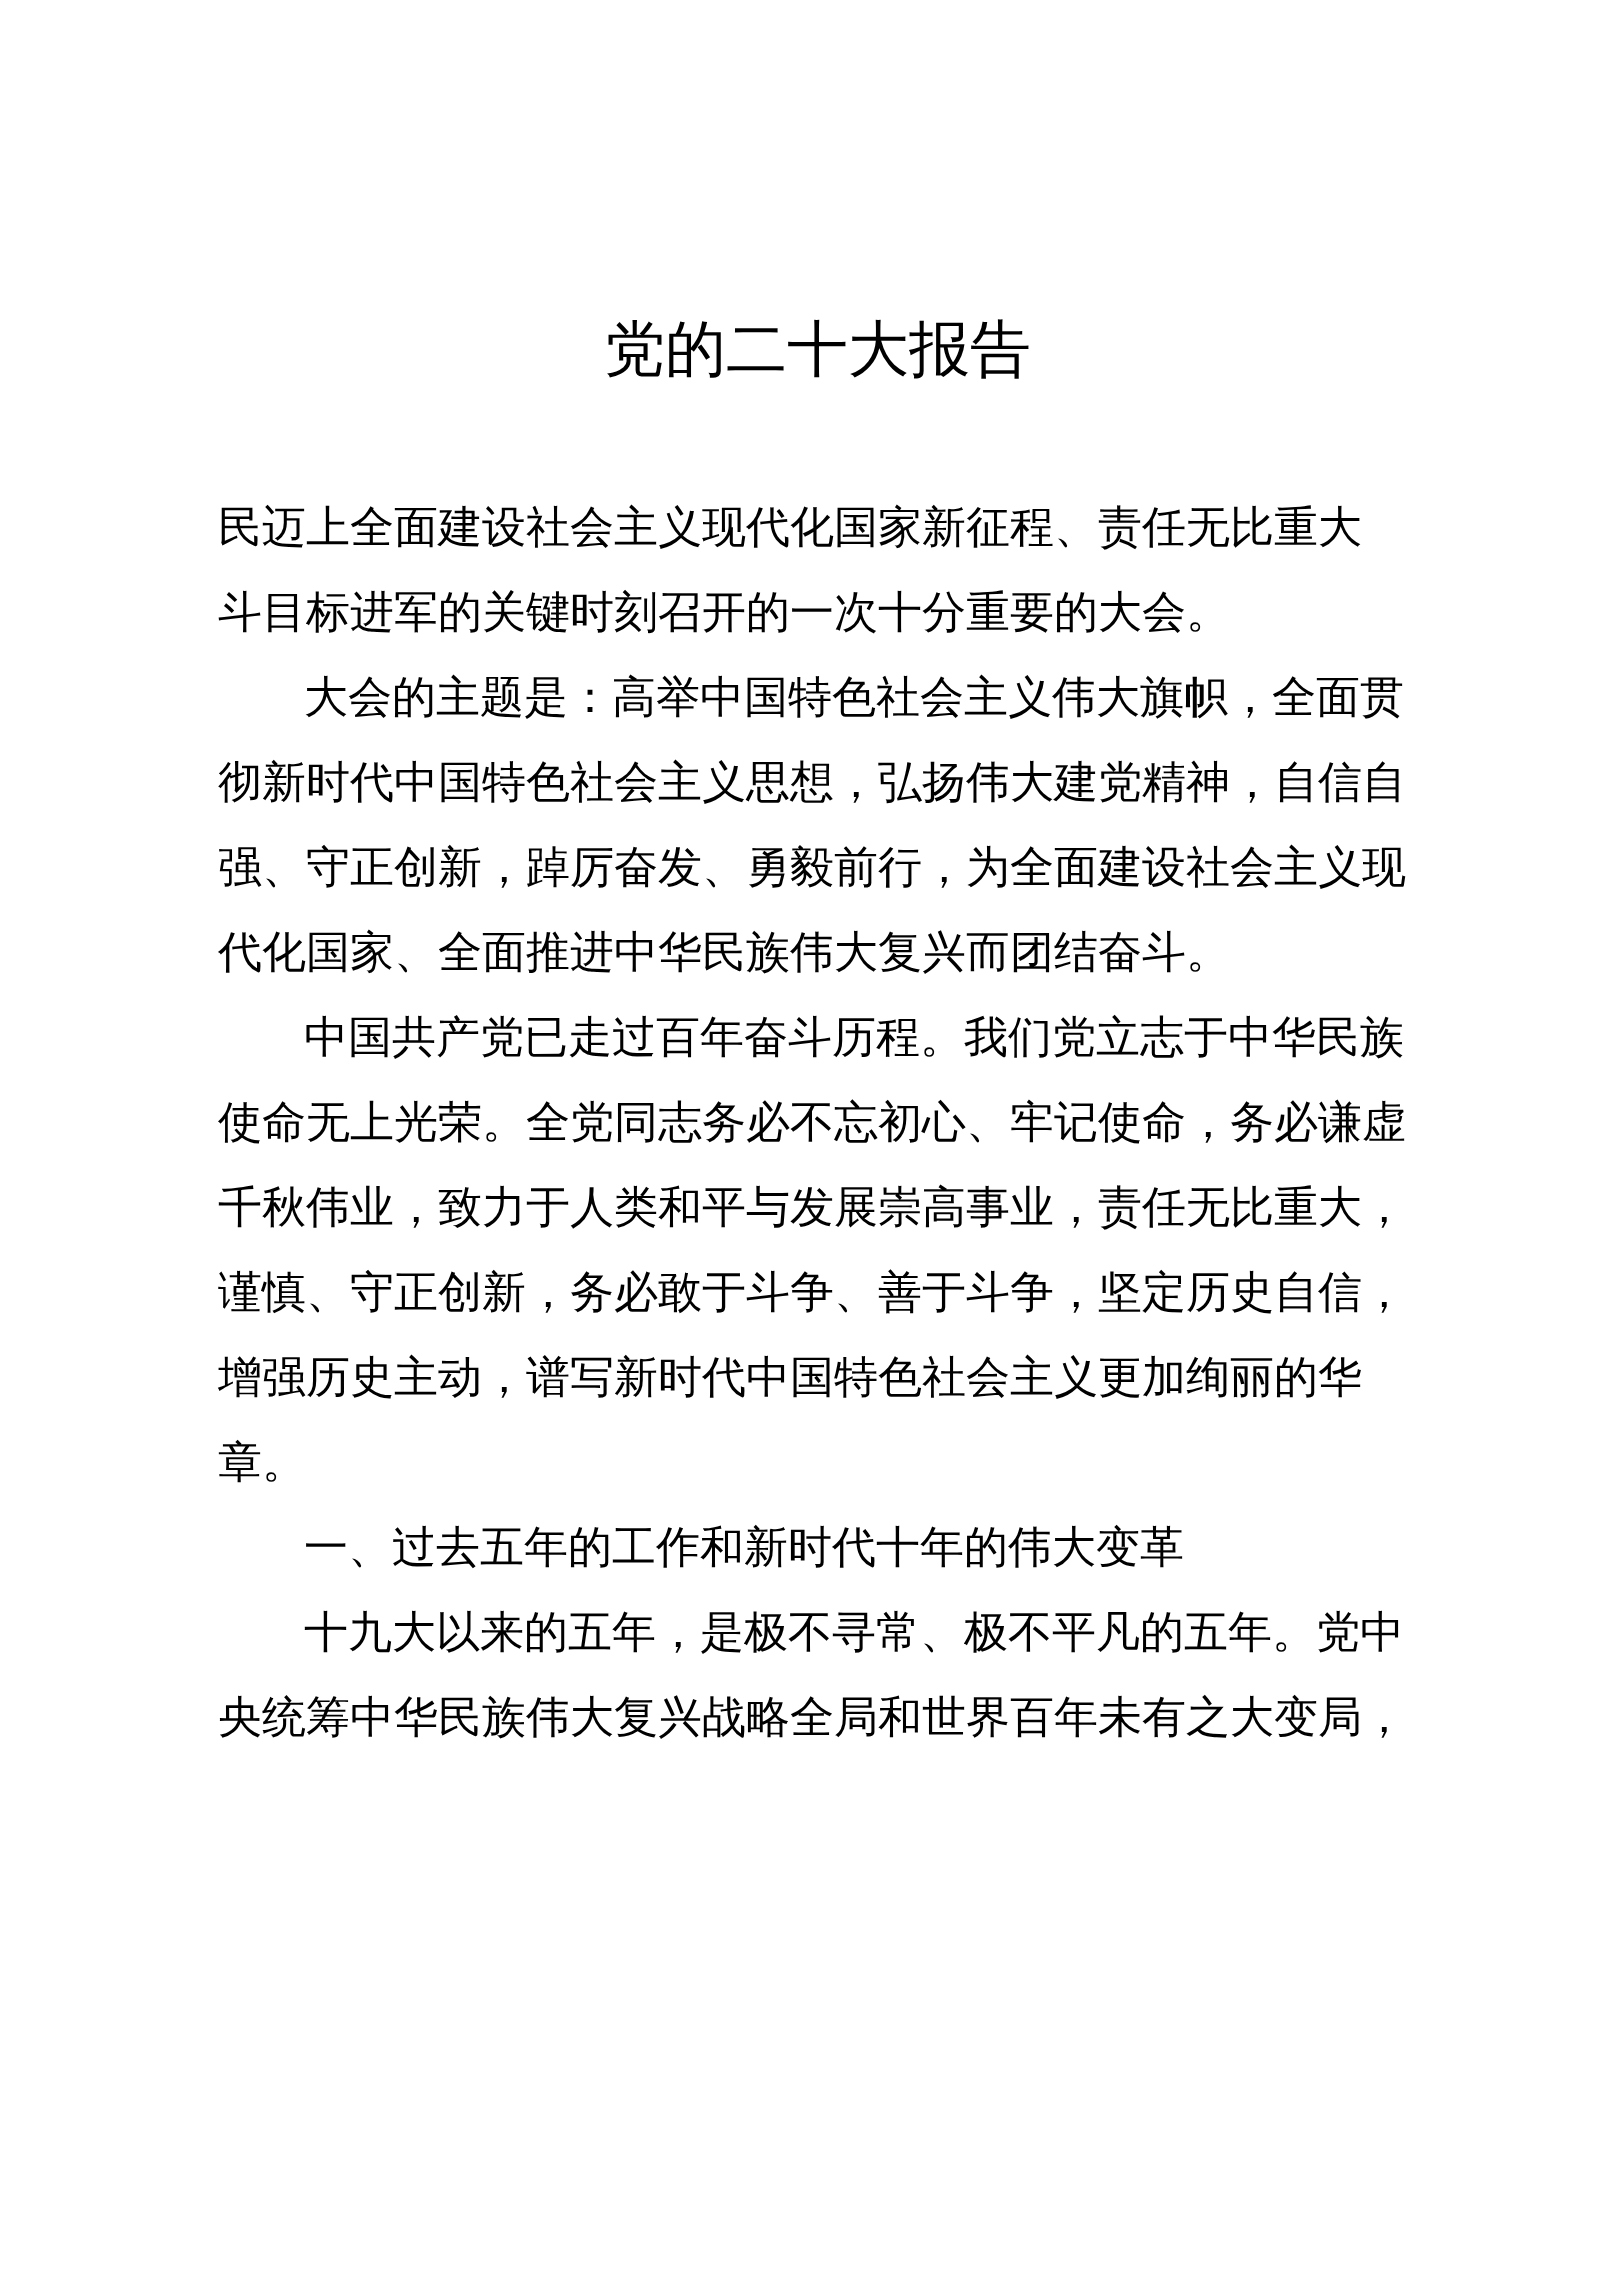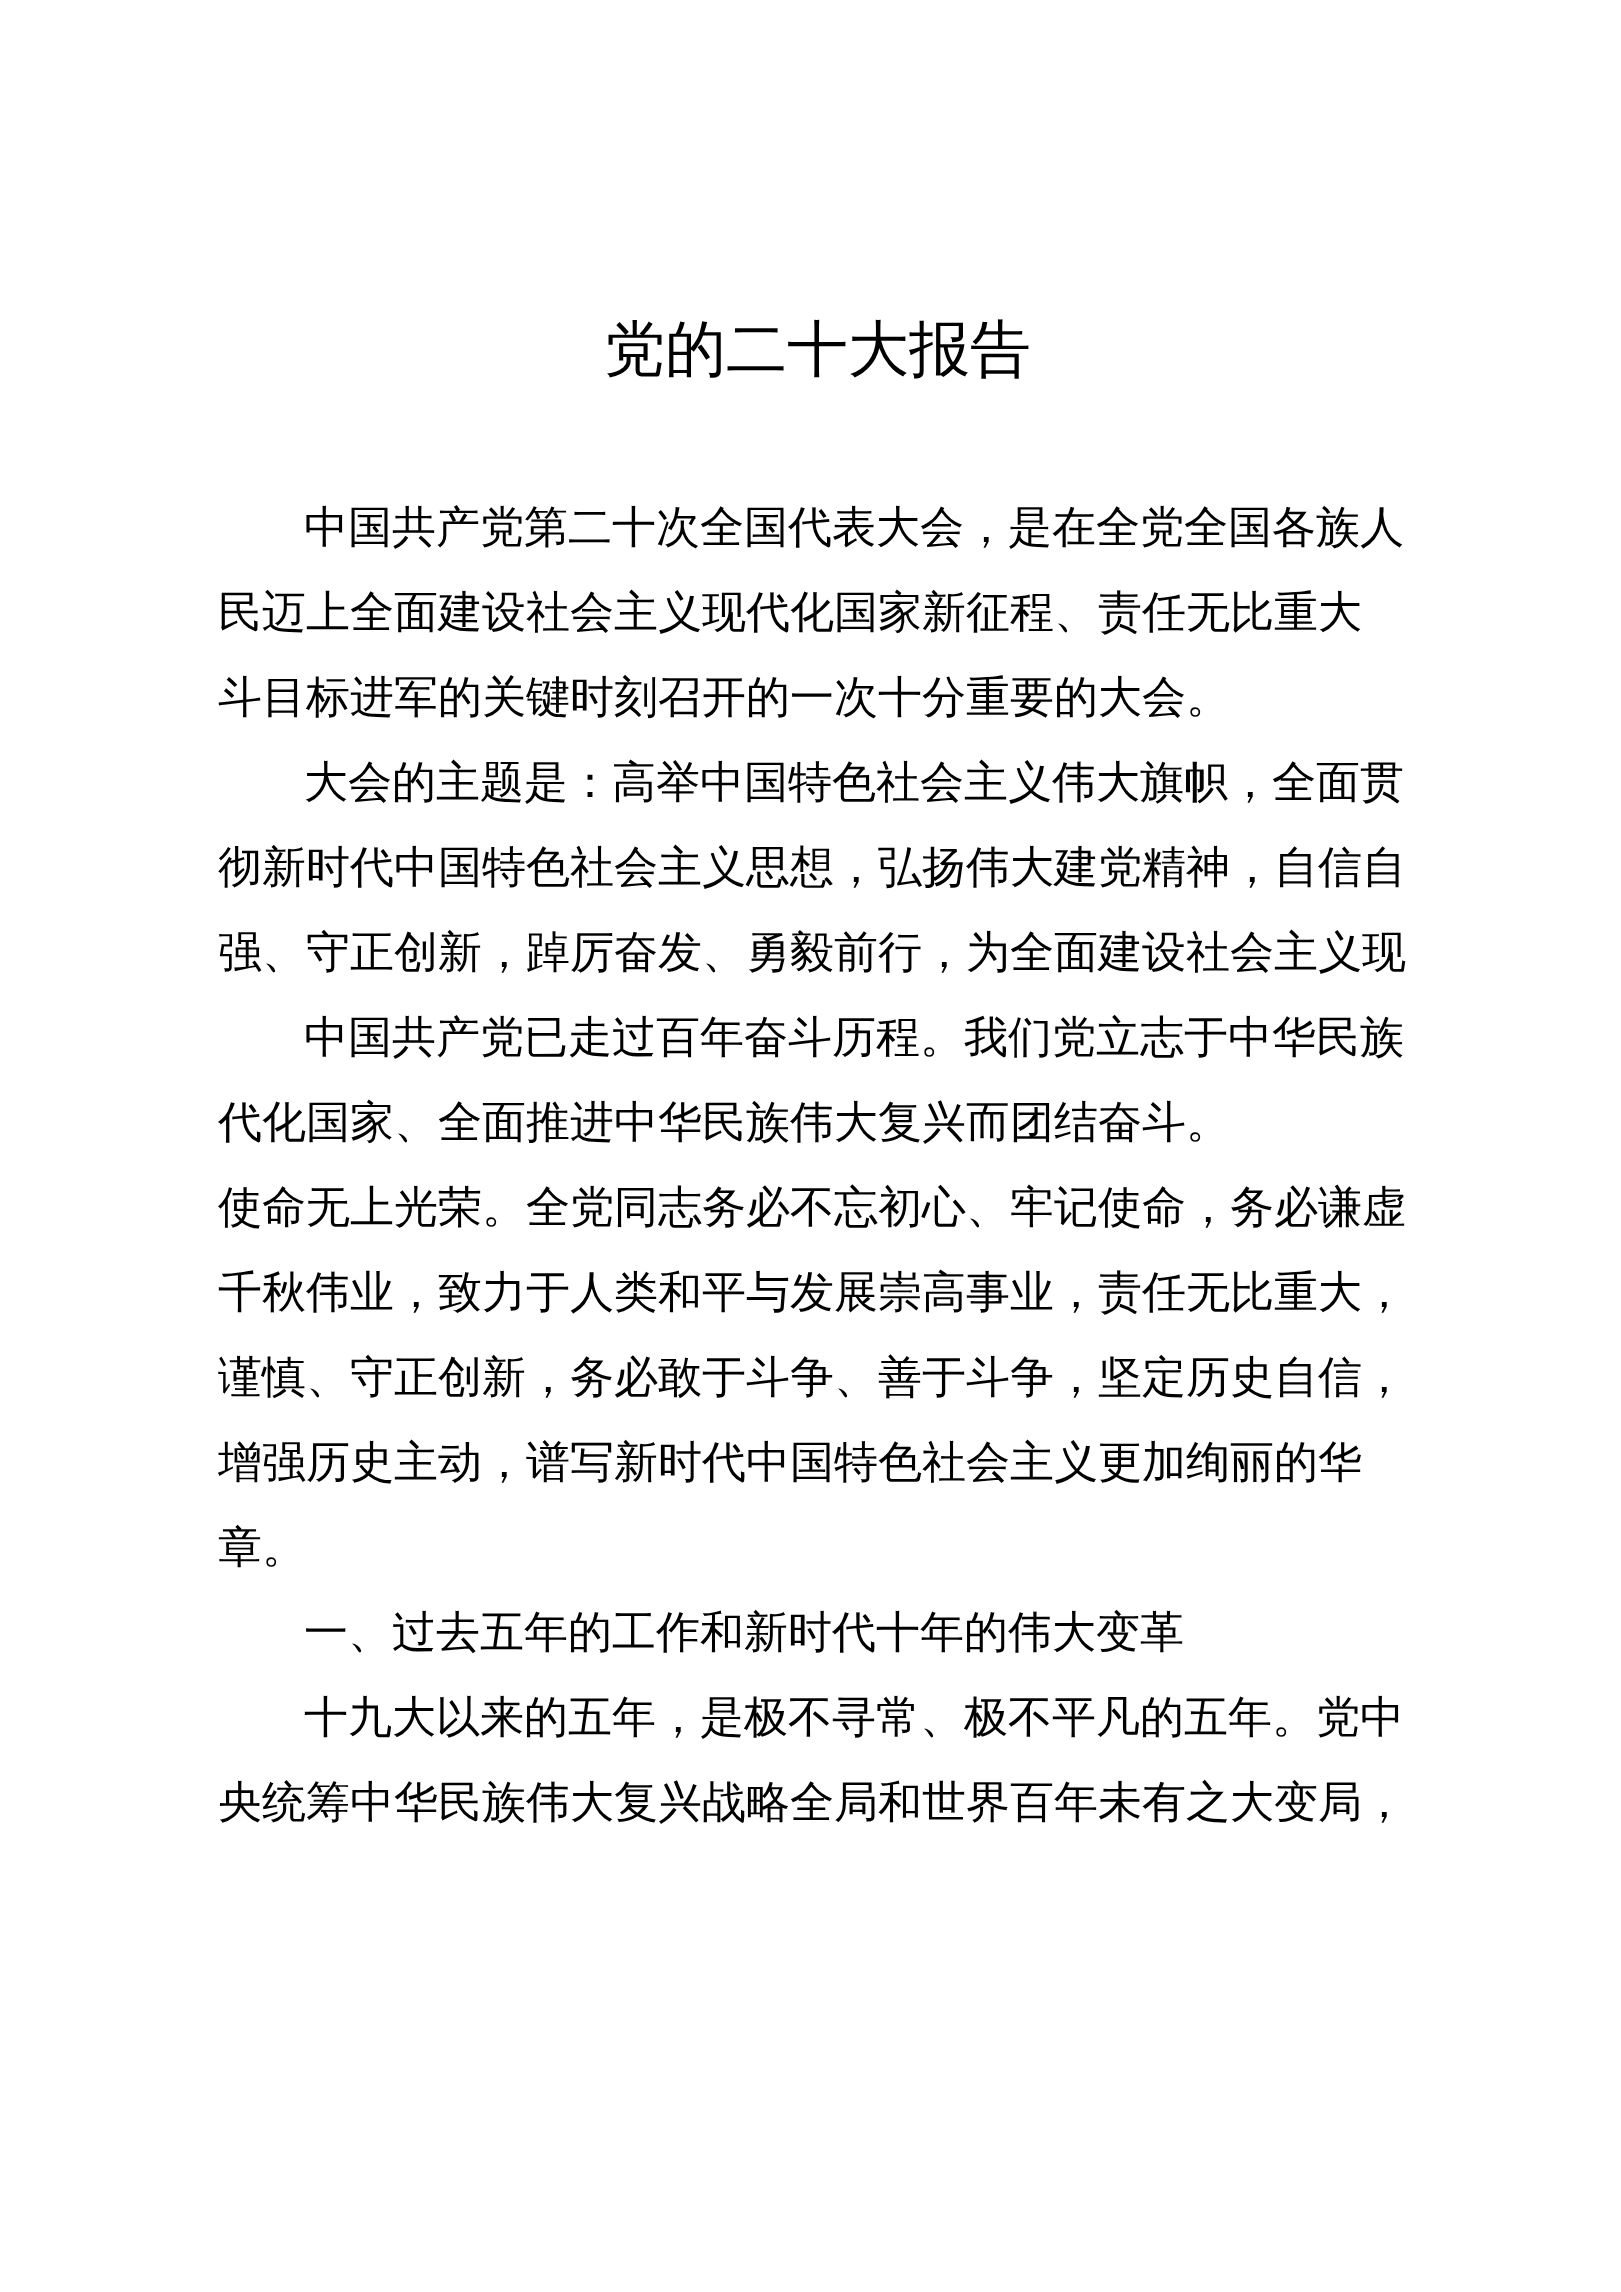--- a/index.html
+++ b/index.html
@@ -52,28 +52,27 @@
       padding-left: 86px;
     }
   </style>
 </head>
 <body>
 
 <div class="page">
   <div class="title">党的二十大报告</div>
 
   <div class="body">
-    <span class="line indent">中国共产党第二十次全国代表大会，是在全党全国各族人</span>
     <span class="line">民迈上全面建设社会主义现代化国家新征程、责任无比重大</span>
     <span class="line">斗目标进军的关键时刻召开的一次十分重要的大会。</span>
     <span class="line indent">大会的主题是：高举中国特色社会主义伟大旗帜，全面贯</span>
     <span class="line">彻新时代中国特色社会主义思想，弘扬伟大建党精神，自信自</span>
     <span class="line">强、守正创新，踔厉奋发、勇毅前行，为全面建设社会主义现</span>
+    <span class="line">代化国家、全面推进中华民族伟大复兴而团结奋斗。</span>
     <span class="line indent">中国共产党已走过百年奋斗历程。我们党立志于中华民族</span>
-    <span class="line">代化国家、全面推进中华民族伟大复兴而团结奋斗。</span>
     <span class="line">使命无上光荣。全党同志务必不忘初心、牢记使命，务必谦虚</span>
     <span class="line">千秋伟业，致力于人类和平与发展崇高事业，责任无比重大，</span>
     <span class="line">谨慎、守正创新，务必敢于斗争、善于斗争，坚定历史自信，</span>
     <span class="line">增强历史主动，谱写新时代中国特色社会主义更加绚丽的华</span>
     <span class="line">章。</span>
     <span class="line indent">一、过去五年的工作和新时代十年的伟大变革</span>
     <span class="line indent">十九大以来的五年，是极不寻常、极不平凡的五年。党中</span>
     <span class="line">央统筹中华民族伟大复兴战略全局和世界百年未有之大变局，</span>
   </div>
 </div>

